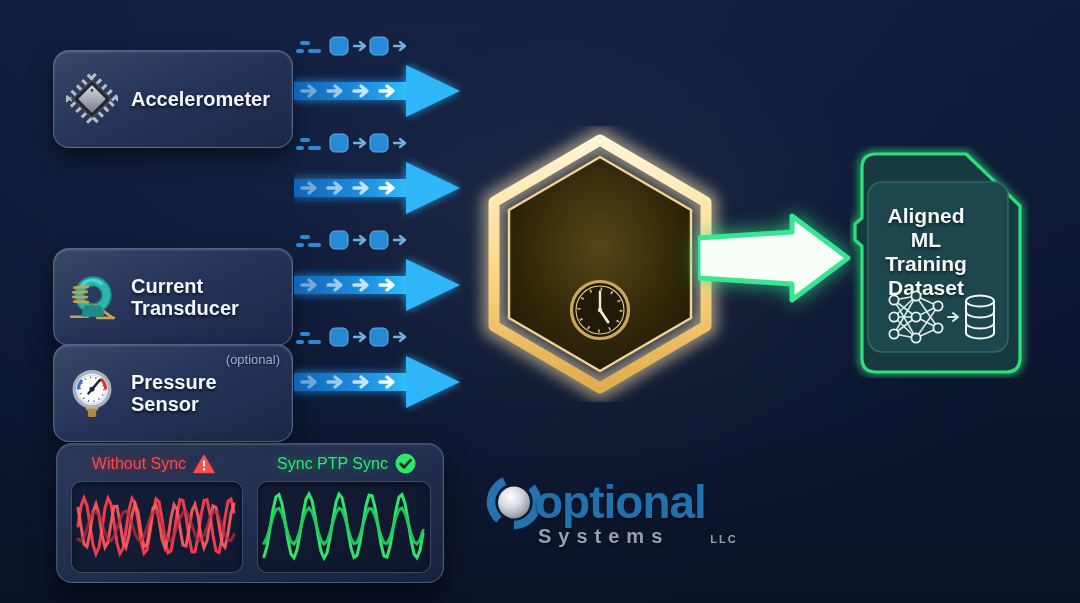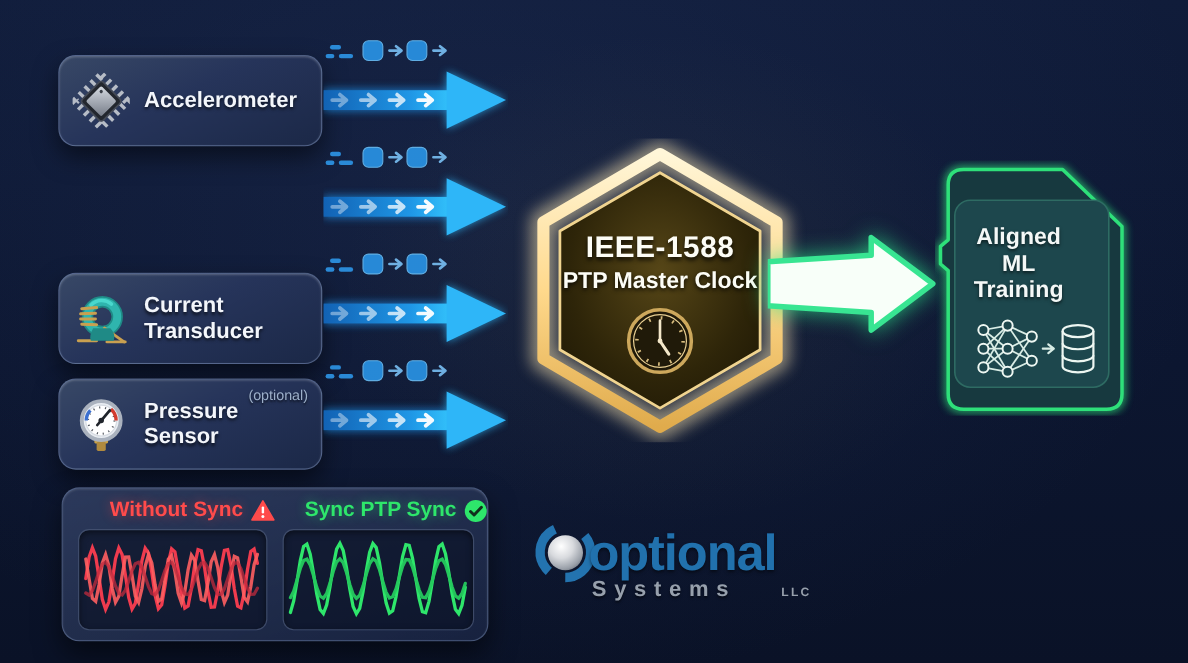--- a/index.html
+++ b/index.html
@@ -6,21 +6,21 @@
   .stage{
     position:relative;width:1080px;height:603px;overflow:hidden;
     font-family:"Liberation Sans",sans-serif;
     background:
       radial-gradient(420px 320px at 56% 42%, rgba(120,110,60,.10), rgba(0,0,0,0) 70%),
       radial-gradient(900px 600px at 40% 30%, rgba(50,70,120,.20), rgba(0,0,0,0) 75%),
       linear-gradient(180deg,#101c3a 0%,#0c1630 55%,#0a1227 100%);
   }
   
   .card{
-    position:absolute;left:53px;width:240px;height:83px;border-radius:16px;
+    position:absolute;left:53px;width:240px;height:98px;border-radius:16px;
     background:linear-gradient(155deg,#384866 0%,#26345a 45%,#1b2847 100%);
     border:1px solid rgba(140,160,200,.45);
     box-shadow:inset 0 1px 2px rgba(255,255,255,.22), 0 10px 22px rgba(0,0,0,.5);
     display:flex;align-items:center;gap:13px;padding:0 12px;box-sizing:border-box;
   }
   .card .icon{flex:0 0 52px;height:52px;}
   .card .label{
     color:#f3f6fb;font-weight:bold;font-size:20px;line-height:1.12;
     text-shadow:0 2px 3px rgba(0,0,0,.65);
   }
@@ -48,22 +48,22 @@
     text-shadow:0 2px 3px rgba(0,0,0,.6);}
   .sd-icons{position:absolute;left:32px;top:142px;width:118px;height:58px;}
   
   .compare{
     position:absolute;left:56px;top:443px;width:386px;height:138px;border-radius:16px;
     background:linear-gradient(160deg,rgba(66,82,122,.60),rgba(28,40,72,.72));
     border:1px solid rgba(140,160,200,.38);
     box-shadow:inset 0 1px 2px rgba(255,255,255,.15), 0 12px 24px rgba(0,0,0,.5);
   }
   .cmp-headers{position:absolute;top:9px;left:0;width:100%;display:flex;}
-  .cmp-head{flex:1;display:flex;align-items:center;justify-content:flex-end;gap:7px;
-    font-weight:bold;font-size:19px;}
+  .cmp-head{flex:1;display:flex;align-items:center;justify-content:center;gap:7px;
+    font-weight:normal;font-size:16px;}
   .cmp-head.bad{color:#ff4b4b;text-shadow:0 0 10px rgba(255,60,60,.45);}
   .cmp-head.good{color:#2ee66b;text-shadow:0 0 10px rgba(40,230,110,.45);}
   .wavebox{
     position:absolute;top:37px;height:90px;border-radius:10px;
     background:rgba(9,15,34,.60);border:1px solid rgba(130,150,190,.40);
     box-shadow:inset 0 2px 6px rgba(0,0,0,.5);
   }
   .wavebox.left{left:14px;width:170px;}
   .wavebox.right{left:200px;width:172px;}
   
@@ -211,24 +211,20 @@
   <svg class="flow" style="top:318px" viewBox="0 0 168 104">
       <use href="#flowG"></use>
     </svg>
 
   <div class="hex-wrap">
     <svg class="hex" viewBox="0 0 268 276">
       <polygon points="134,14 240,76 240,200 134,262 28,200 28,76" fill="none" stroke="#f3dfae" stroke-width="24" stroke-linejoin="round" opacity=".55" filter="url(#glowGold)"></polygon>
       <polygon points="134,14 240,76 240,200 134,262 28,200 28,76" fill="none" stroke="url(#goldRingG)" stroke-width="11" stroke-linejoin="round"></polygon>
       <polygon points="134,31 225,84 225,192 134,245 43,192 43,84" fill="url(#hexInnerG)" stroke="#f0d490" stroke-width="2.5" stroke-linejoin="round"></polygon>
     </svg>
-    <div class="hex-text">
-      <div class="hex-line1">IEEE-1588</div>
-      <div class="hex-line2">PTP Master Clock</div>
-    </div>
     <svg class="hex-clock" viewBox="0 0 64 64">
       <circle cx="32" cy="32" r="28.5" fill="#201a09" stroke="#cda85c" stroke-width="3.2"></circle>
       <circle cx="32" cy="32" r="24" fill="none" stroke="#e8cf92" stroke-width="1.1"></circle>
       <circle cx="32" cy="32" r="21" fill="none" stroke="#d8bd7e" stroke-width="3.2" stroke-dasharray="1.6 9.4"></circle>
       <line x1="32" y1="32" x2="32" y2="13.5" stroke="#f3e7c9" stroke-width="2.4" stroke-linecap="round"></line>
       <line x1="32" y1="32" x2="40" y2="44" stroke="#f3e7c9" stroke-width="2.8" stroke-linecap="round"></line>
       <circle cx="32" cy="32" r="2.2" fill="#f3e7c9"></circle>
     </svg>
   </div>
 
@@ -238,20 +234,21 @@
 
   <div class="sdcard">
     <svg class="shell" viewBox="0 0 182 232">
       <path d="M26,8 H116 L170,60 V212 Q170,226 156,226 H26 Q12,226 12,212 V100 l-7,-6 V78 l7,-6 V22 Q12,8 26,8 Z" fill="#143238" opacity=".8" filter="url(#glowGreen)" stroke="#2ee07a" stroke-width="6"></path>
       <path d="M26,8 H116 L170,60 V212 Q170,226 156,226 H26 Q12,226 12,212 V100 l-7,-6 V78 l7,-6 V22 Q12,8 26,8 Z" fill="#17393f" stroke="#2ee07a" stroke-width="3.2" stroke-linejoin="round"></path>
       <rect x="18" y="36" width="140" height="170" rx="14" fill="#1d474d" stroke="#2e6b63" stroke-width="1.5"></rect>
     </svg>
     <div class="sd-text">
       <div>Aligned</div>
       <div>ML Training</div>
+      <div>Dataset</div>
     </div>
     <svg class="sd-icons" viewBox="0 0 118 58">
       <g stroke="#d8ece5" stroke-width="1.6" fill="none">
         <line x1="12" y1="12" x2="34" y2="8"></line>
           <line x1="12" y1="12" x2="34" y2="29"></line>
           <line x1="12" y1="12" x2="34" y2="50"></line>
         <line x1="12" y1="29" x2="34" y2="8"></line>
           <line x1="12" y1="29" x2="34" y2="29"></line>
           <line x1="12" y1="29" x2="34" y2="50"></line>
         <line x1="12" y1="46" x2="34" y2="8"></line>

